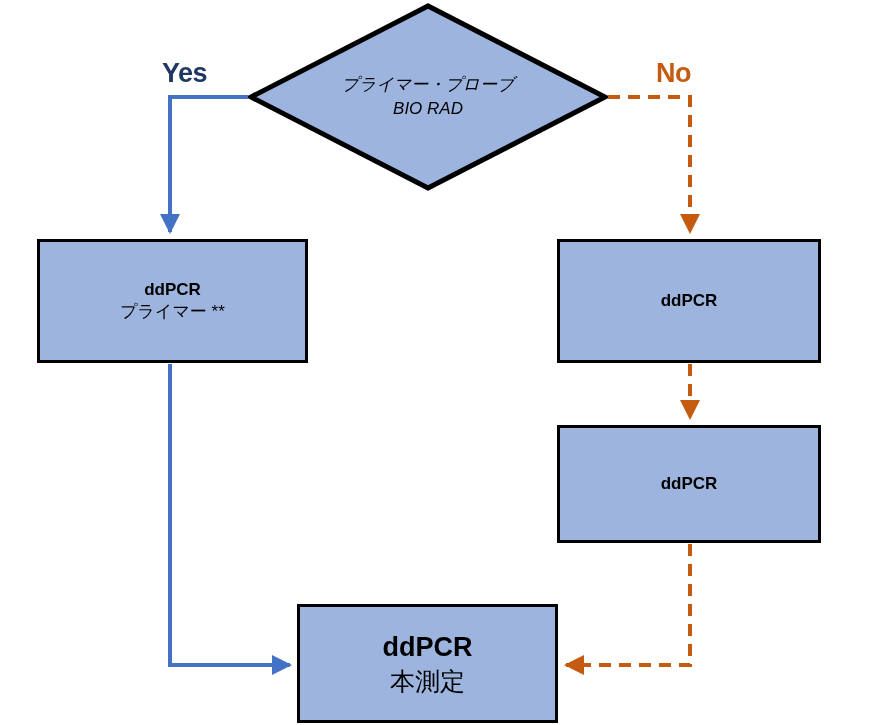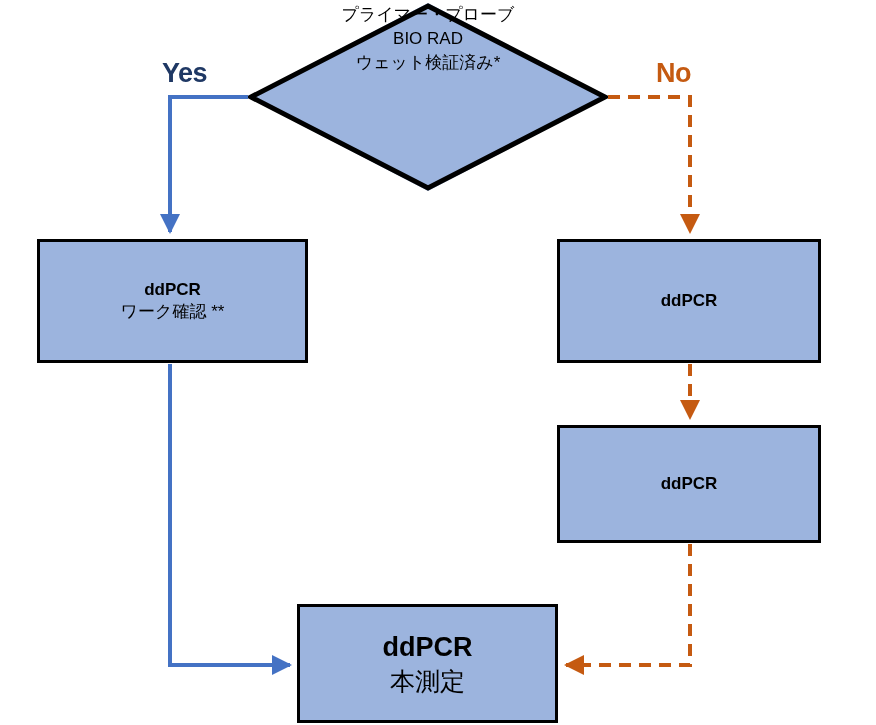--- a/index.html
+++ b/index.html
@@ -63,24 +63,26 @@
   .decision .outline {
     position: absolute;
     inset: 0;
   }
   .decision .label {
     position: absolute;
     inset: 0;
     display: flex;
     flex-direction: column;
     align-items: center;
+    justify-content: center;
     text-align: center;
     color: #000000;
     font-size: 17px;
     line-height: 1.42;
+    font-style: italic;
   }
 
   
   #node-work-check   { left: 37px;  top: 239px; width: 271px; height: 124px; font-size: 17px; }
   #node-annealing    { left: 557px; top: 239px; width: 264px; height: 124px; font-size: 17px; }
   #node-lod          { left: 557px; top: 425px; width: 264px; height: 118px; font-size: 17px; }
   #node-main-assay   { left: 297px; top: 604px; width: 261px; height: 119px; font-size: 25px; }
   #node-main-assay .ln.bold { font-size: 27px; }
 
   
@@ -121,30 +123,29 @@
   </svg>
 
   <div class="decision" id="node-decision">
     <div class="shape"></div>
     <svg class="outline" viewBox="0 0 360 188" preserveAspectRatio="none">
       <polygon points="180,3 357,94 180,185 3,94" fill="none" stroke="#000000" stroke-width="5"></polygon>
     </svg>
     <div class="label">
       <span class="ln">プライマー・プローブ</span>
       <span class="ln bold">BIO RAD</span>
-      <span class="ln">ウェット検証済み*</span>
     </div>
   </div>
 
   <div class="edge-label" id="label-yes">Yes</div>
   <div class="edge-label" id="label-no">No</div>
 
   <div class="node" id="node-work-check">
     <span class="ln bold">ddPCR</span>
-    <span class="ln">ワーク確認 **</span>
+    <span class="ln">プライマー **</span>
   </div>
 
   <div class="node" id="node-annealing">
     <span class="ln bold">ddPCR</span>
   </div>
 
   <div class="node" id="node-lod">
     <span class="ln bold">ddPCR</span>
   </div>
 

